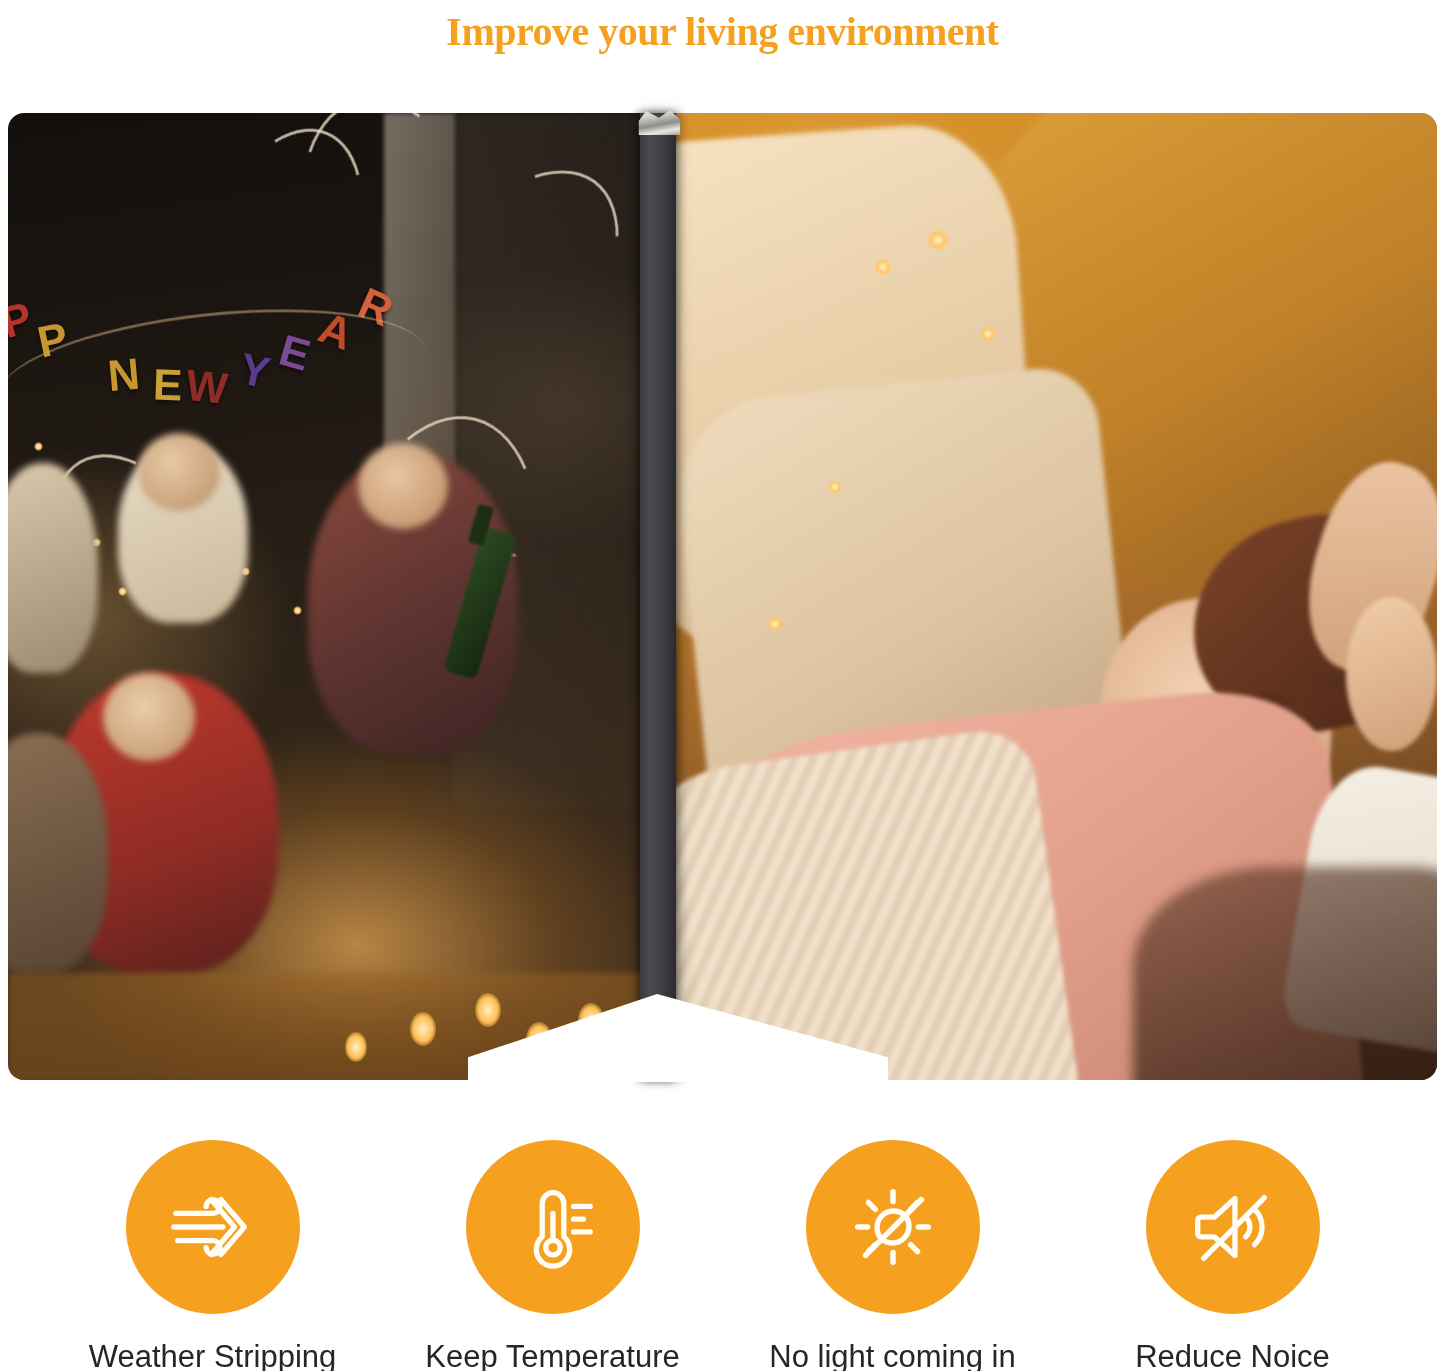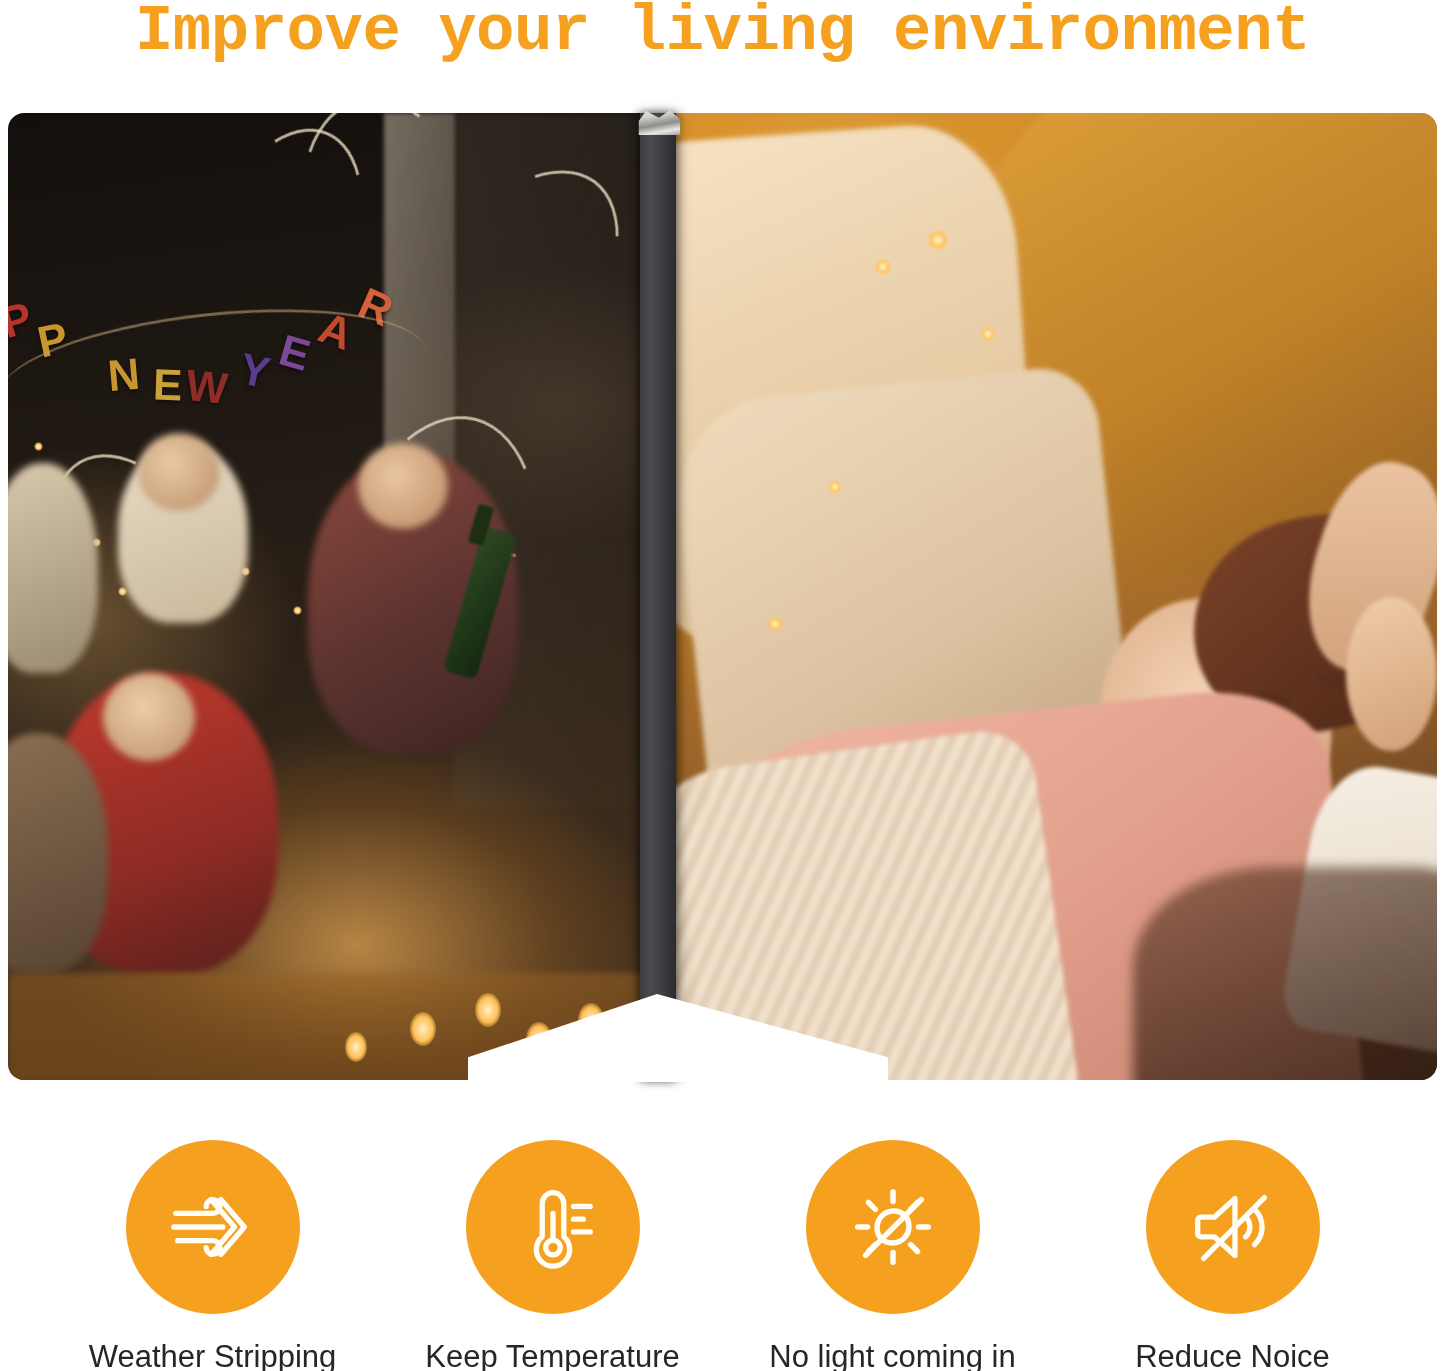--- a/index.html
+++ b/index.html
@@ -17,23 +17,23 @@
     -webkit-font-smoothing: antialiased;
   }
 
   
   .headline {
     position: absolute;
     left: 0;
     top: 2px;
     width: 1445px;
     text-align: center;
-    font-family: Liberation Mono, monospace;
+    font-family: Liberation Serif, serif;
     font-weight: bold;
-    font-size: 64px;
+    font-size: 40px;
     line-height: 60px;
     letter-spacing: -0.5px;
     color: #F5A01E;
     white-space: nowrap;
   }
 
   
   .hero {
     position: absolute;
     left: 8px;

